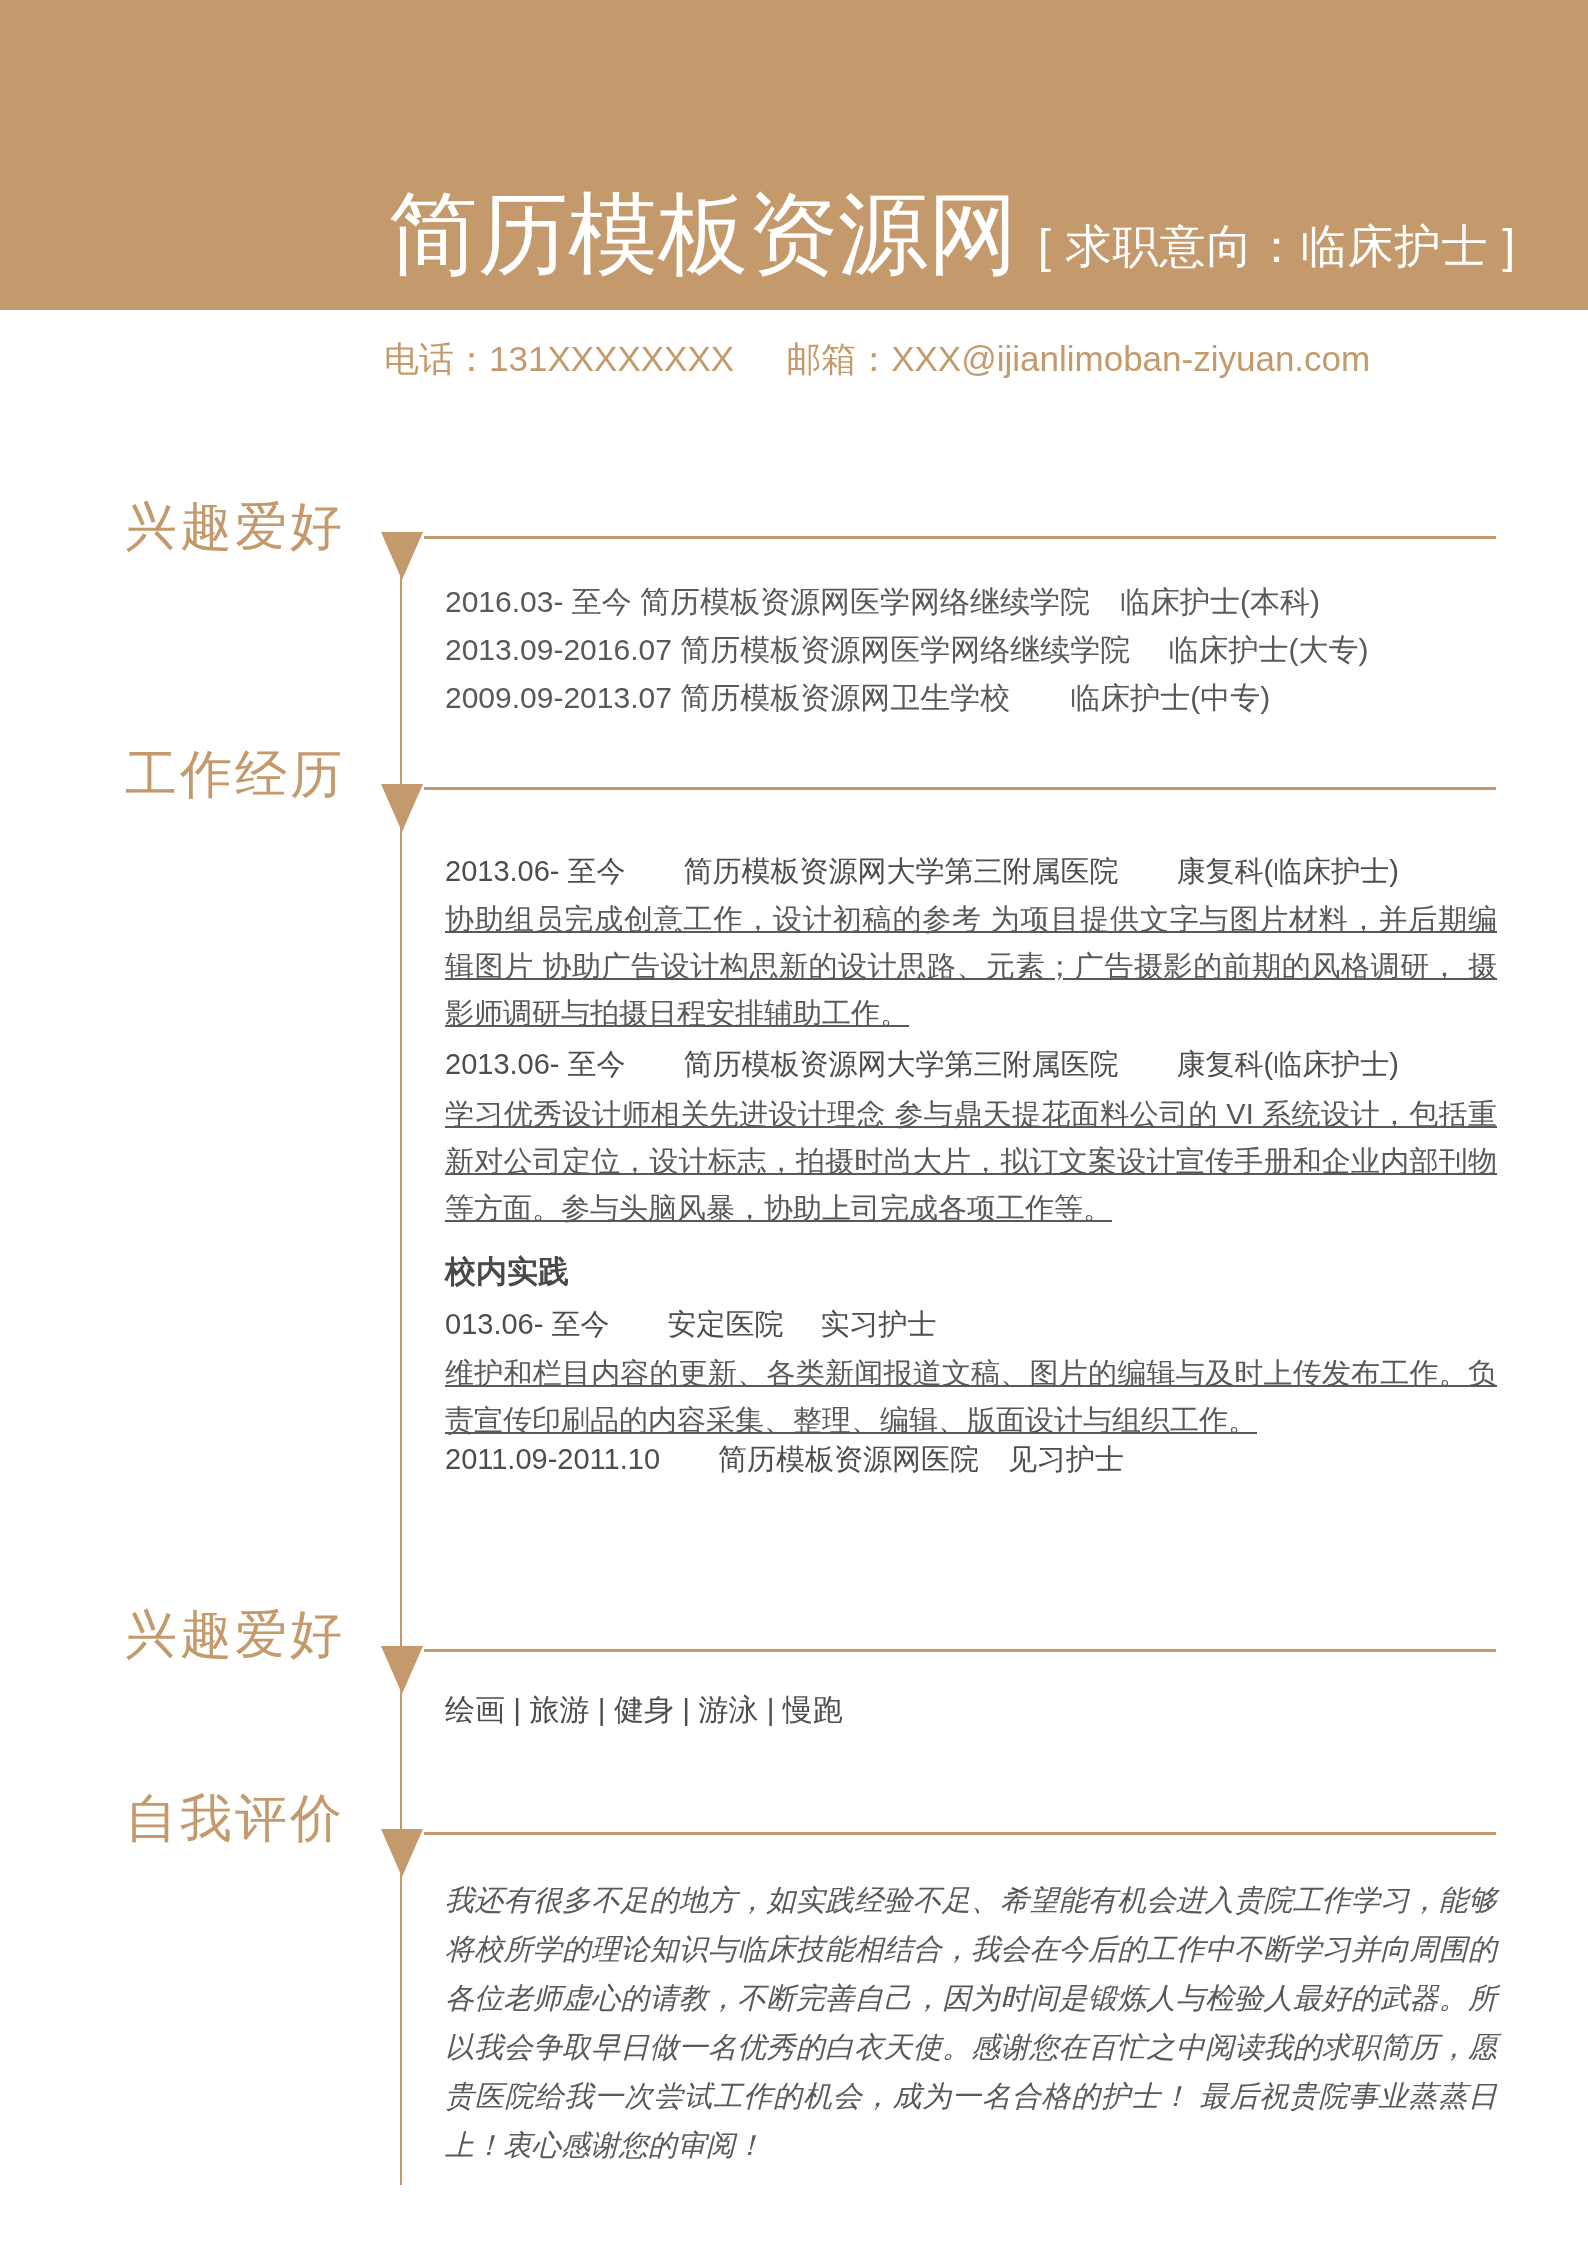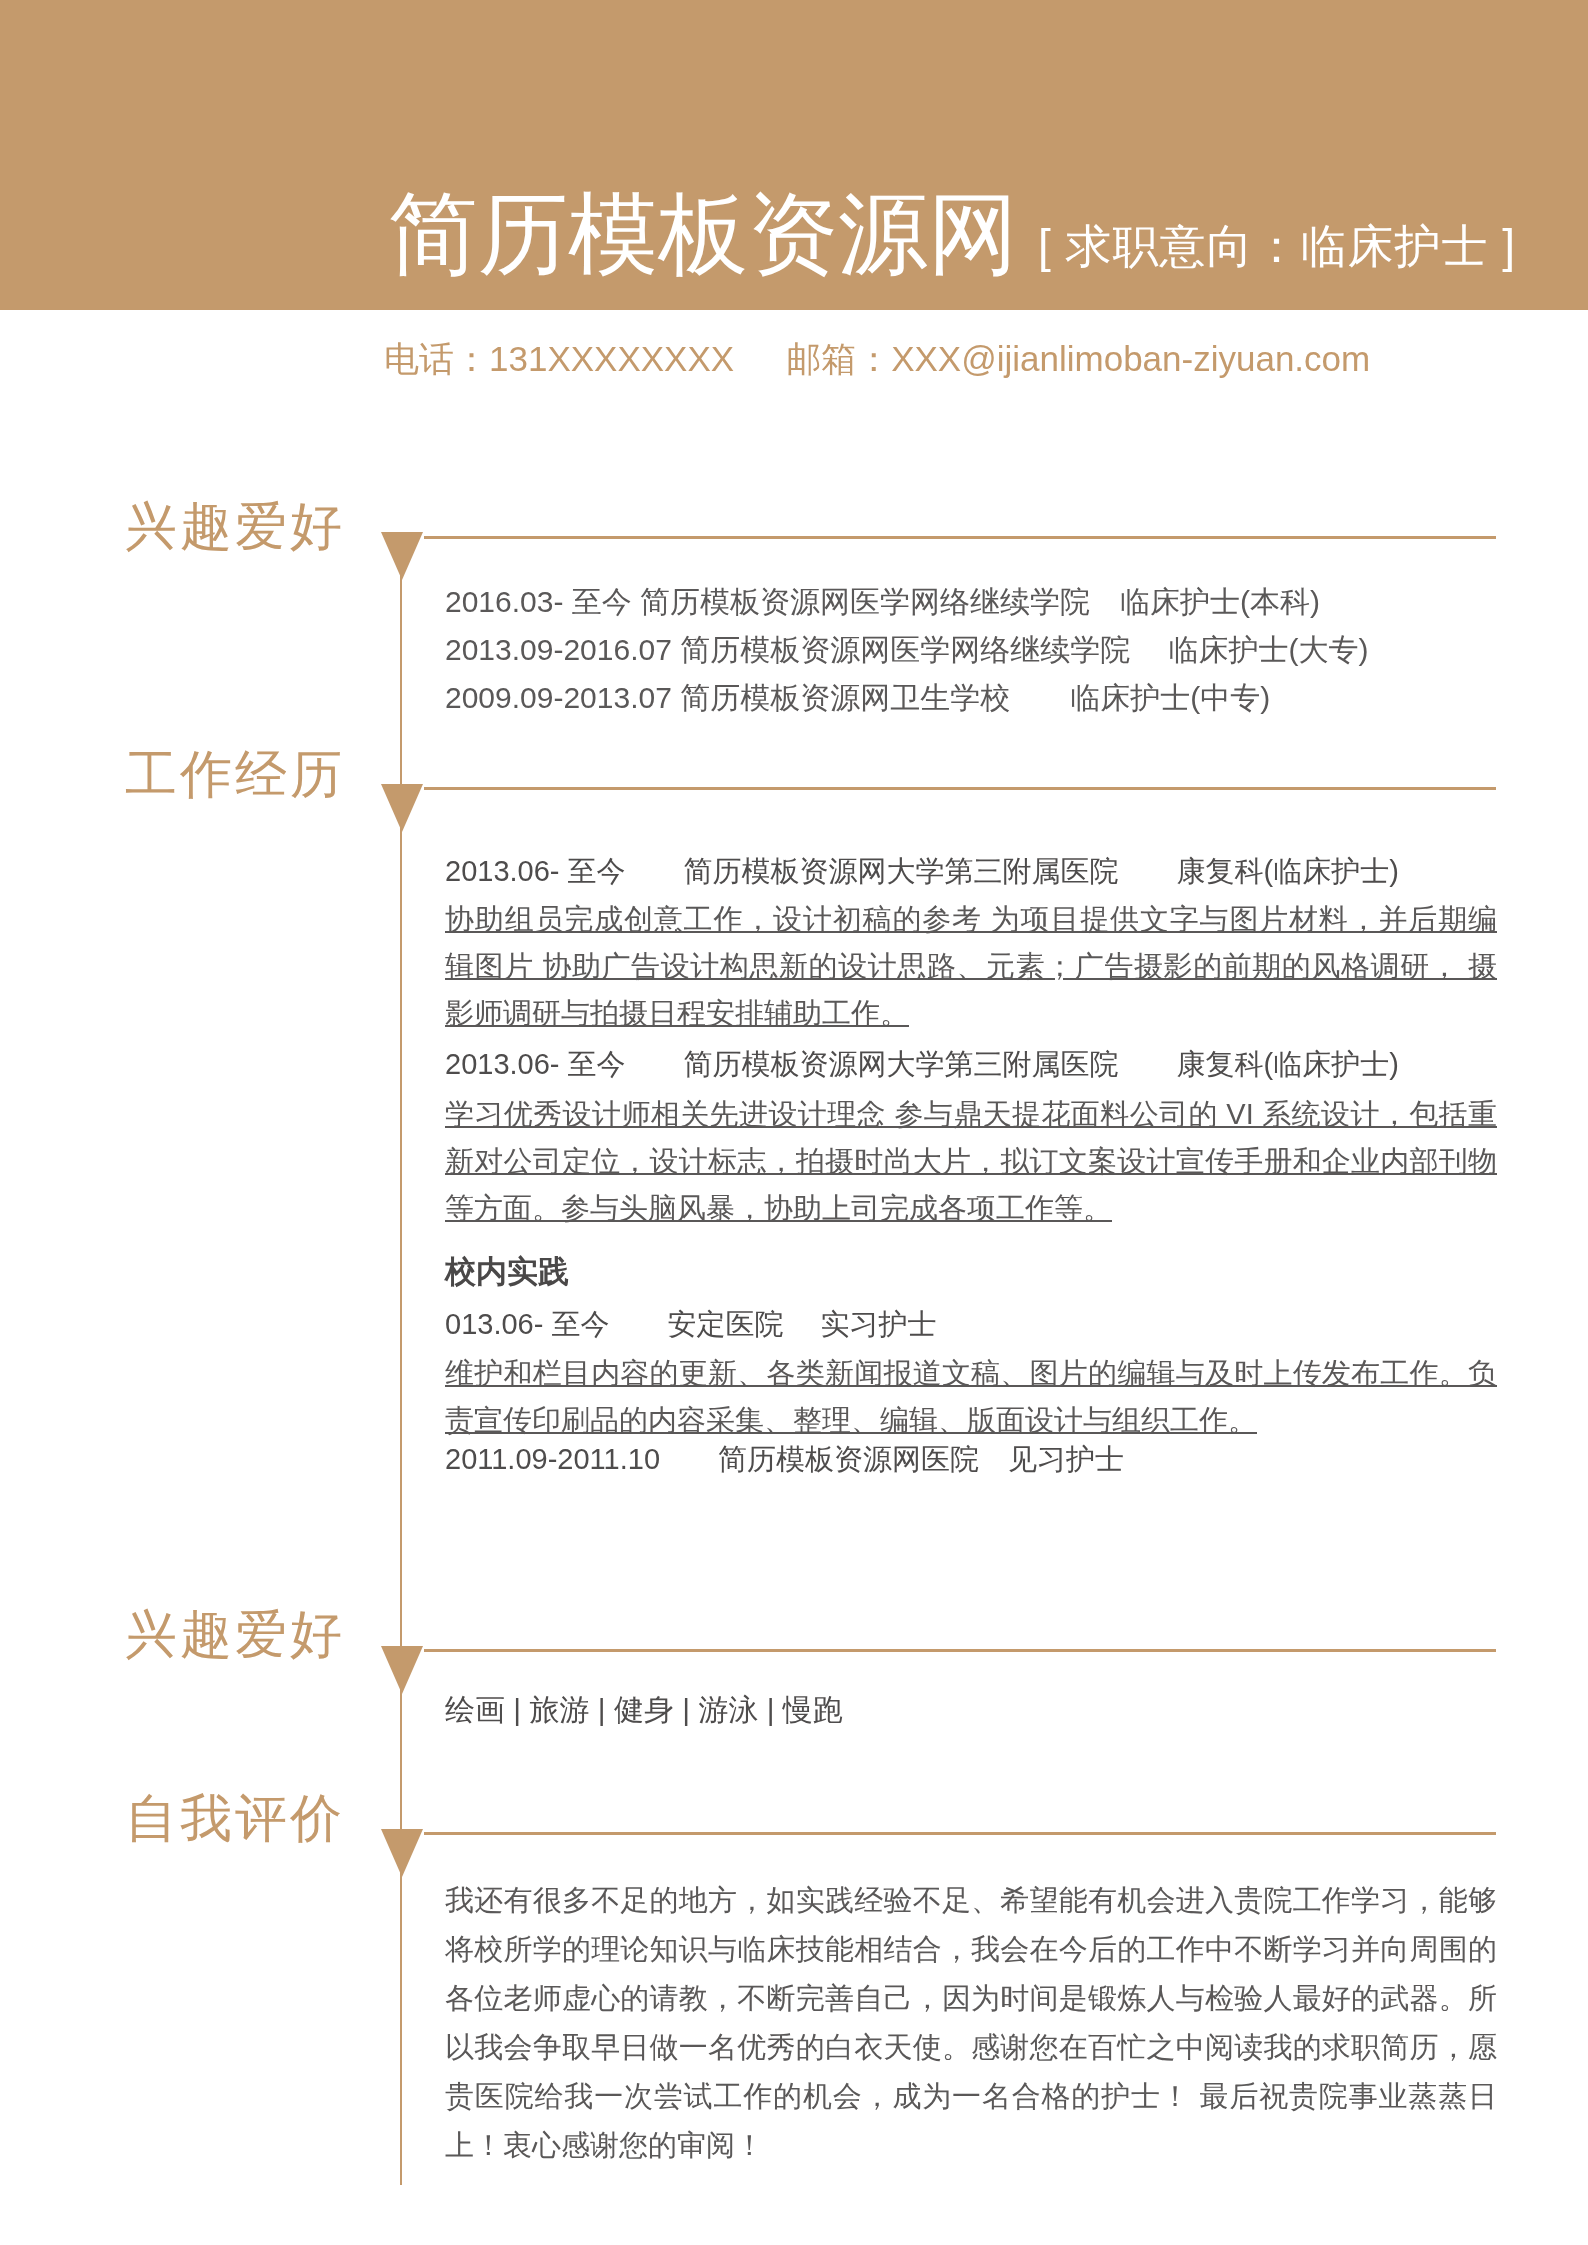--- a/index.html
+++ b/index.html
@@ -21,21 +21,21 @@
   .tri{position:absolute;left:381px;width:0;height:0;border-left:21px solid transparent;border-right:21px solid transparent;border-top:48px solid #c49a6c;}
   .sec-label{position:absolute;left:125px;font-size:52px;line-height:60px;color:#c49a6c;letter-spacing:3px;white-space:nowrap;}
 
   
   .content{position:absolute;left:445px;width:1052px;color:#5a5858;}
   .edu-line{font-size:30px;line-height:48px;white-space:nowrap;}
   .entry-title{font-size:29px;line-height:36px;color:#4e4c4c;white-space:nowrap;}
   .body-text{font-size:29px;line-height:47px;text-align:justify;text-justify:inter-ideograph;text-decoration:underline;}
   .practice-heading{font-size:31px;line-height:40px;font-weight:bold;color:#4a4848;}
   .interests-line{font-size:30px;line-height:40px;color:#4e4c4c;white-space:nowrap;}
-  .selfeval{font-size:29px;line-height:49px;text-align:justify;text-justify:inter-ideograph;}
+  .selfeval{font-size:29px;line-height:49px;text-align:justify;text-justify:inter-ideograph;font-style:italic;}
 </style>
 </head>
 <body>
 
 <div class="page">
 
   <header class="band">
     <div class="site-title">简历模板资源网</div>
     <div class="objective">[ 求职意向：临床护士 ]</div>
   </header>

